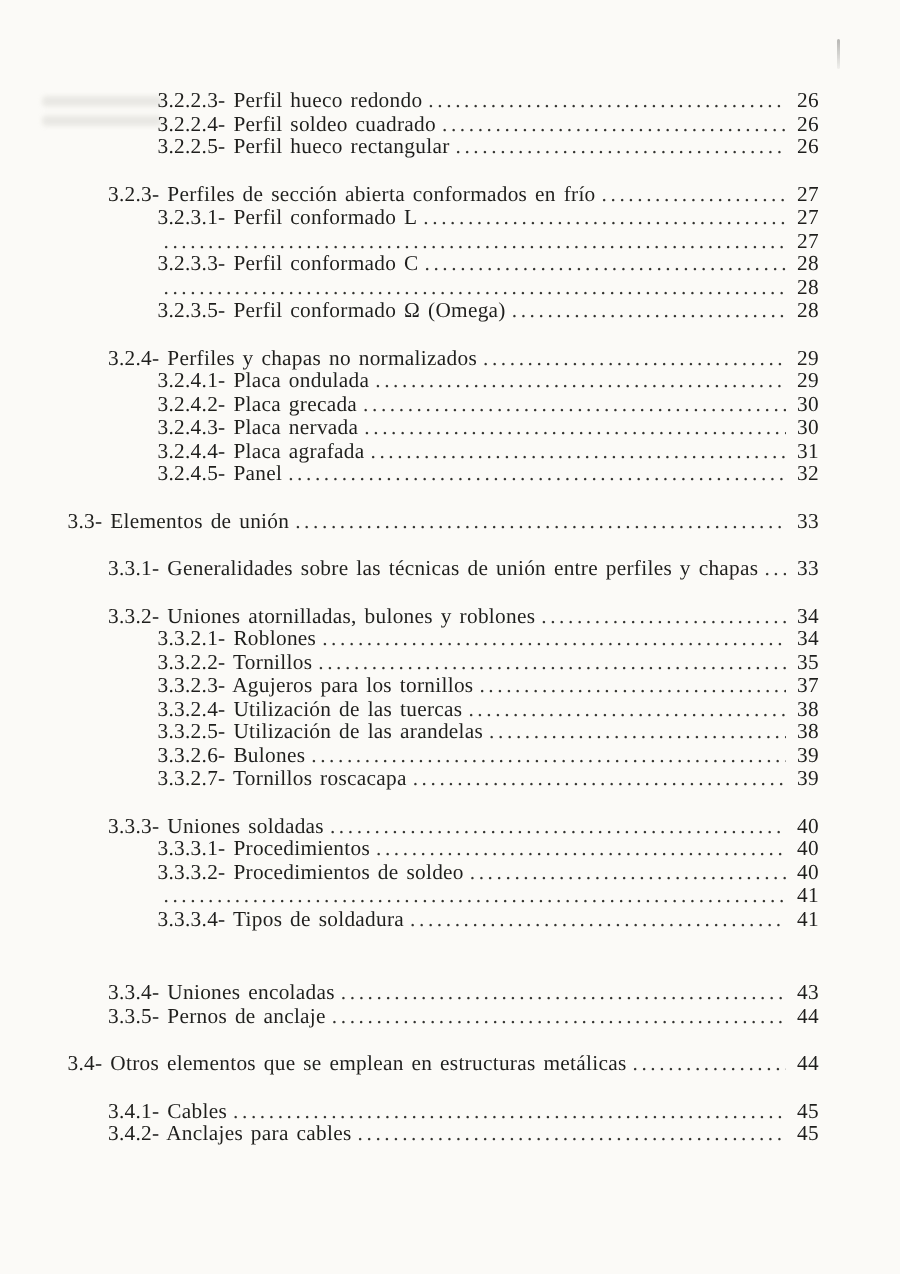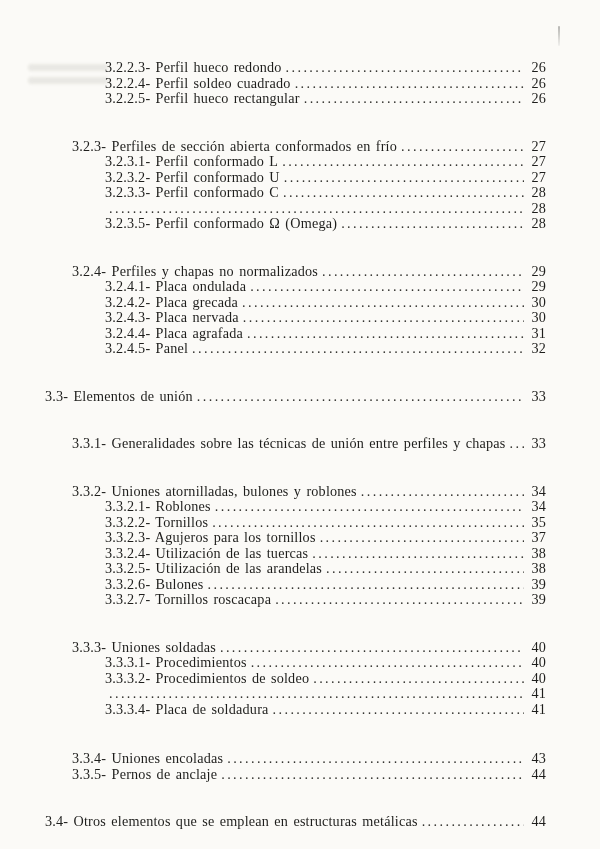--- a/index.html
+++ b/index.html
@@ -31,21 +31,21 @@
     align-items: baseline;
     height: 15.5px;
     line-height: 15.5px;
     white-space: nowrap;
     overflow: hidden;
   }
   .indent-1 { padding-left: 0; }
   .indent-2 { padding-left: 27px; }
   .indent-3 { padding-left: 60px; }
   .gap-none  { margin-top: 0; }
-  .gap-small { margin-top: 32px; }
+  .gap-small { margin-top: 16px; }
   .gap-large { margin-top: 34px; }
   .toc-label { flex: 0 0 auto; }
   .toc-dots {
     flex: 1 1 auto;
     overflow: hidden;
     margin: 0 2px 0 4px;
     letter-spacing: 2.4px;
     color: #33332f;
   }
   .toc-page {
@@ -109,21 +109,20 @@
         <span class="toc-label">3.2.3- Perfiles de sección abierta conformados en frío</span>
         <span class="toc-dots" style="color: rgb(51, 51, 47);">....................................................................................................................................................................................</span>
         <span class="toc-page">27</span>
       </div>
       <div class="toc-row indent-3 gap-none">
         <span class="toc-label">3.2.3.1- Perfil conformado L</span>
         <span class="toc-dots" style="color: rgb(51, 51, 47);">....................................................................................................................................................................................</span>
         <span class="toc-page">27</span>
       </div>
       <div class="toc-row indent-3 gap-none">
-        <span class="toc-label">3.2.3.2- Perfil conformado U</span>
         <span class="toc-dots" style="color: rgb(51, 51, 47);">....................................................................................................................................................................................</span>
         <span class="toc-page">27</span>
       </div>
       <div class="toc-row indent-3 gap-none">
         <span class="toc-label">3.2.3.3- Perfil conformado C</span>
         <span class="toc-dots" style="color: rgb(51, 51, 47);">....................................................................................................................................................................................</span>
         <span class="toc-page">28</span>
       </div>
       <div class="toc-row indent-3 gap-none">
         <span class="toc-dots" style="color: rgb(51, 51, 47);">....................................................................................................................................................................................</span>
@@ -227,21 +226,21 @@
       <div class="toc-row indent-3 gap-none">
         <span class="toc-label">3.3.3.2- Procedimientos de soldeo</span>
         <span class="toc-dots" style="color: rgb(51, 51, 47);">....................................................................................................................................................................................</span>
         <span class="toc-page">40</span>
       </div>
       <div class="toc-row indent-3 gap-none">
         <span class="toc-dots" style="color: rgb(51, 51, 47);">....................................................................................................................................................................................</span>
         <span class="toc-page">41</span>
       </div>
       <div class="toc-row indent-3 gap-none">
-        <span class="toc-label">3.3.3.4- Placa de soldadura</span>
+        <span class="toc-label">3.3.3.4- Tipos de soldadura</span>
         <span class="toc-dots" style="color: rgb(51, 51, 47);">....................................................................................................................................................................................</span>
         <span class="toc-page">41</span>
       </div>
       <div class="toc-row indent-2 gap-large">
         <span class="toc-label">3.3.4- Uniones encoladas</span>
         <span class="toc-dots" style="color: rgb(51, 51, 47);">....................................................................................................................................................................................</span>
         <span class="toc-page">43</span>
       </div>
       <div class="toc-row indent-2 gap-none">
         <span class="toc-label">3.3.5- Pernos de anclaje</span>

